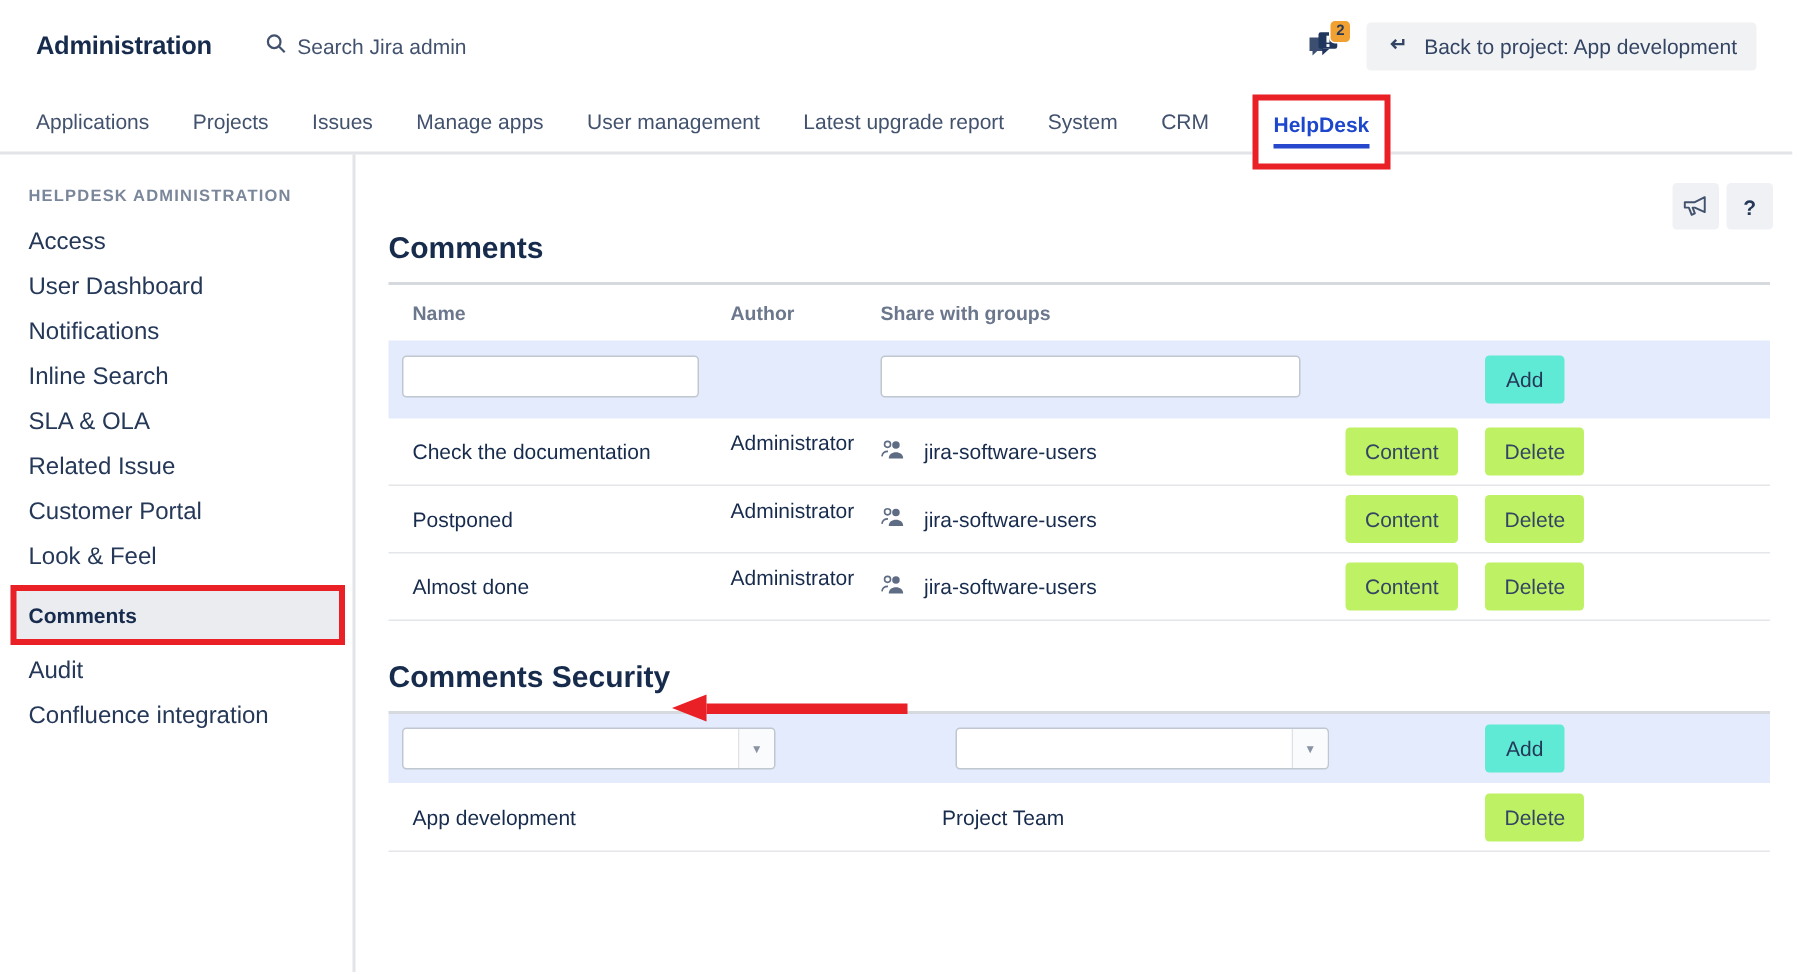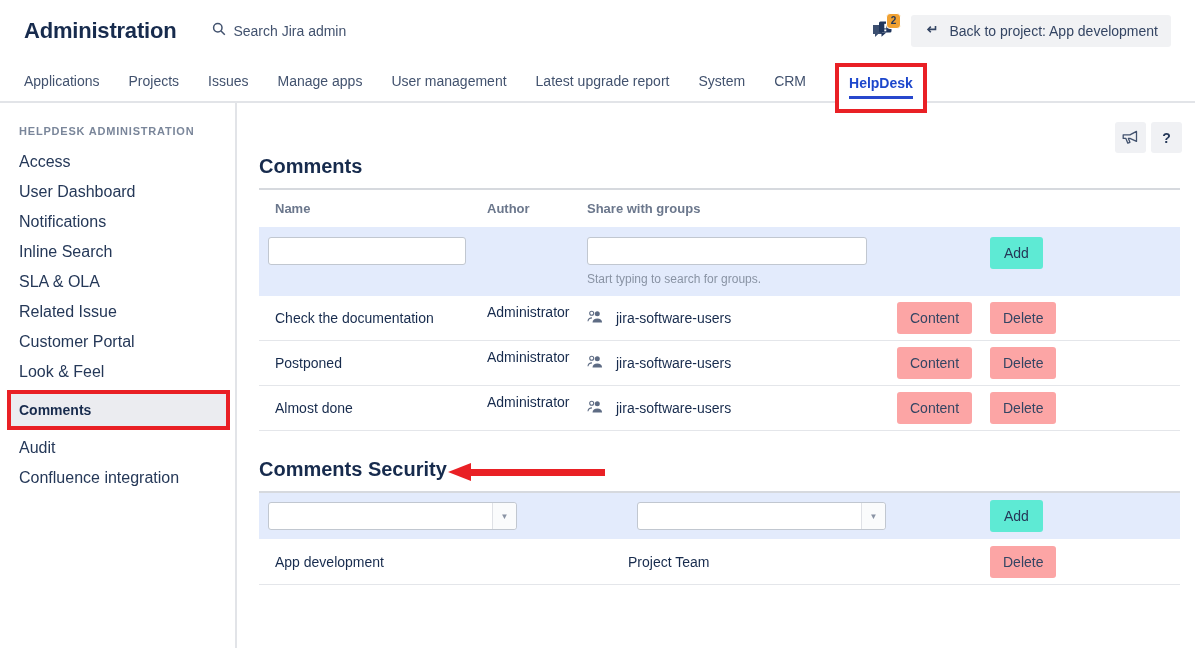--- a/index.html
+++ b/index.html
@@ -3,21 +3,21 @@
 <meta charset="utf-8">
 <style>
   * { box-sizing: border-box; margin: 0; padding: 0; }
   html,body { width:1195px; height:649px; }
   body {
     font-family: "Liberation Sans", sans-serif;
     background:#fff; color:#172b4d; overflow:hidden; position:relative;
   }
   
   .header { height:61px; display:flex; align-items:center; padding:0 24px; }
-  .page-title { font-size:22px; font-weight:700; color:#172b4d; letter-spacing:-0.2px; }
+  .page-title { font-size:17px; font-weight:700; color:#172b4d; letter-spacing:-0.2px; }
   .admin-search { margin-left:36px; display:flex; align-items:center; gap:7px;
     color:#42526e; font-size:14px; cursor:text; }
   .header-right { margin-left:auto; display:flex; align-items:center; gap:14px; }
   .notif { position:relative; width:27px; height:24px; cursor:pointer; }
   .notif-badge { position:absolute; top:-6px; right:-4px; background:#f0a132; color:#253858;
     font-size:10px; font-weight:700; line-height:12px; padding:1px 4px; border-radius:4px;
     border:1px solid #fff; }
   .back-btn { background:#f1f2f4; border:none; border-radius:3px; color:#344563;
     font-size:14px; padding:8px 13px; display:flex; align-items:center; gap:12px;
     font-family:inherit; cursor:pointer; }
@@ -60,21 +60,21 @@
   .inp1 { margin-left:9px; width:198px; }
   .inp2 { width:280px; }
   .hint { margin-top:7px; font-size:12px; color:#8993a4; }
   .add-btn { background:#5eead4; border:none; border-radius:3px; color:#253858;
     font-size:14px; padding:8px 14px; font-family:inherit; cursor:pointer;
     justify-self:start; }
   .datarow { height:45px; border-bottom:1px solid #e4e6ea; align-items:center;
     font-size:14px; color:#172b4d; }
   .c-author { align-self:start; padding-top:8px; }
   .c-group { display:flex; align-items:center; gap:13px; }
-  .gray-btn { background:#fca5a5; border:none; border-radius:3px; color:#344563;
+  .gray-btn { background:#bef264; border:none; border-radius:3px; color:#344563;
     font-size:14px; padding:8px 13px; font-family:inherit; cursor:pointer; justify-self:start; }
   .bluerow2 { height:46px; align-items:center; }
   .select { margin-left:9px; width:249px; height:28px; background:#fff;
     border:1px solid #c1c7d0; border-radius:3px; display:flex; justify-content:flex-end;
     cursor:pointer; }
   .sel-arrow { width:24px; border-left:1px solid #dfe1e6; background:#fafbfc;
     display:flex; align-items:center; justify-content:center; color:#8993a4; font-size:8px;
     border-radius:0 3px 3px 0; }
   .datarow2 { height:46px; border-bottom:1px solid #e4e6ea; align-items:center;
     font-size:14px; color:#172b4d; }
@@ -175,21 +175,20 @@
         <div>Share with groups</div>
         <div></div>
           <div></div>
       </div>
 
       <div class="t1r bluerow bluerow1">
         <div><input class="txt-input inp1" type="text" style=""></div>
         <div></div>
         <div>
           <input class="txt-input inp2" type="text" style="">
-          <div class="hint">Start typing to search for groups.</div>
         </div>
         <div></div>
         <div><button class="add-btn">Add</button></div>
       </div>
 
       <div class="t1r datarow">
         <div class="pad-l">Check the documentation</div>
         <div class="c-author">Administrator</div>
         <div class="c-group">
           <span><svg width="16" height="15" viewBox="0 0 16 15">

